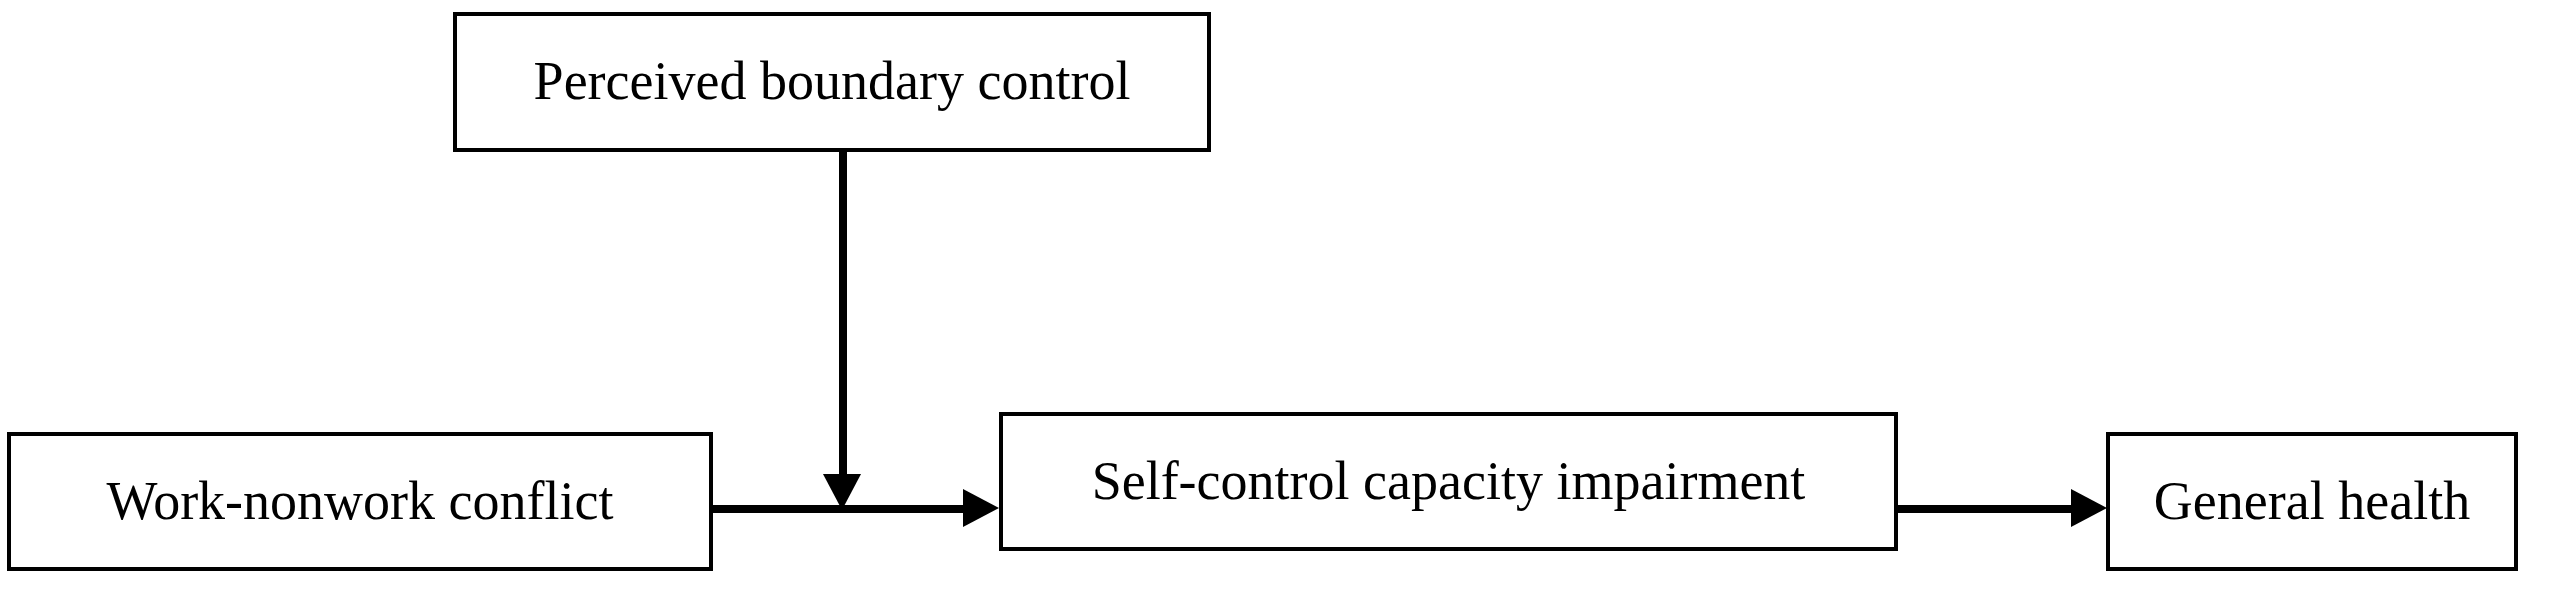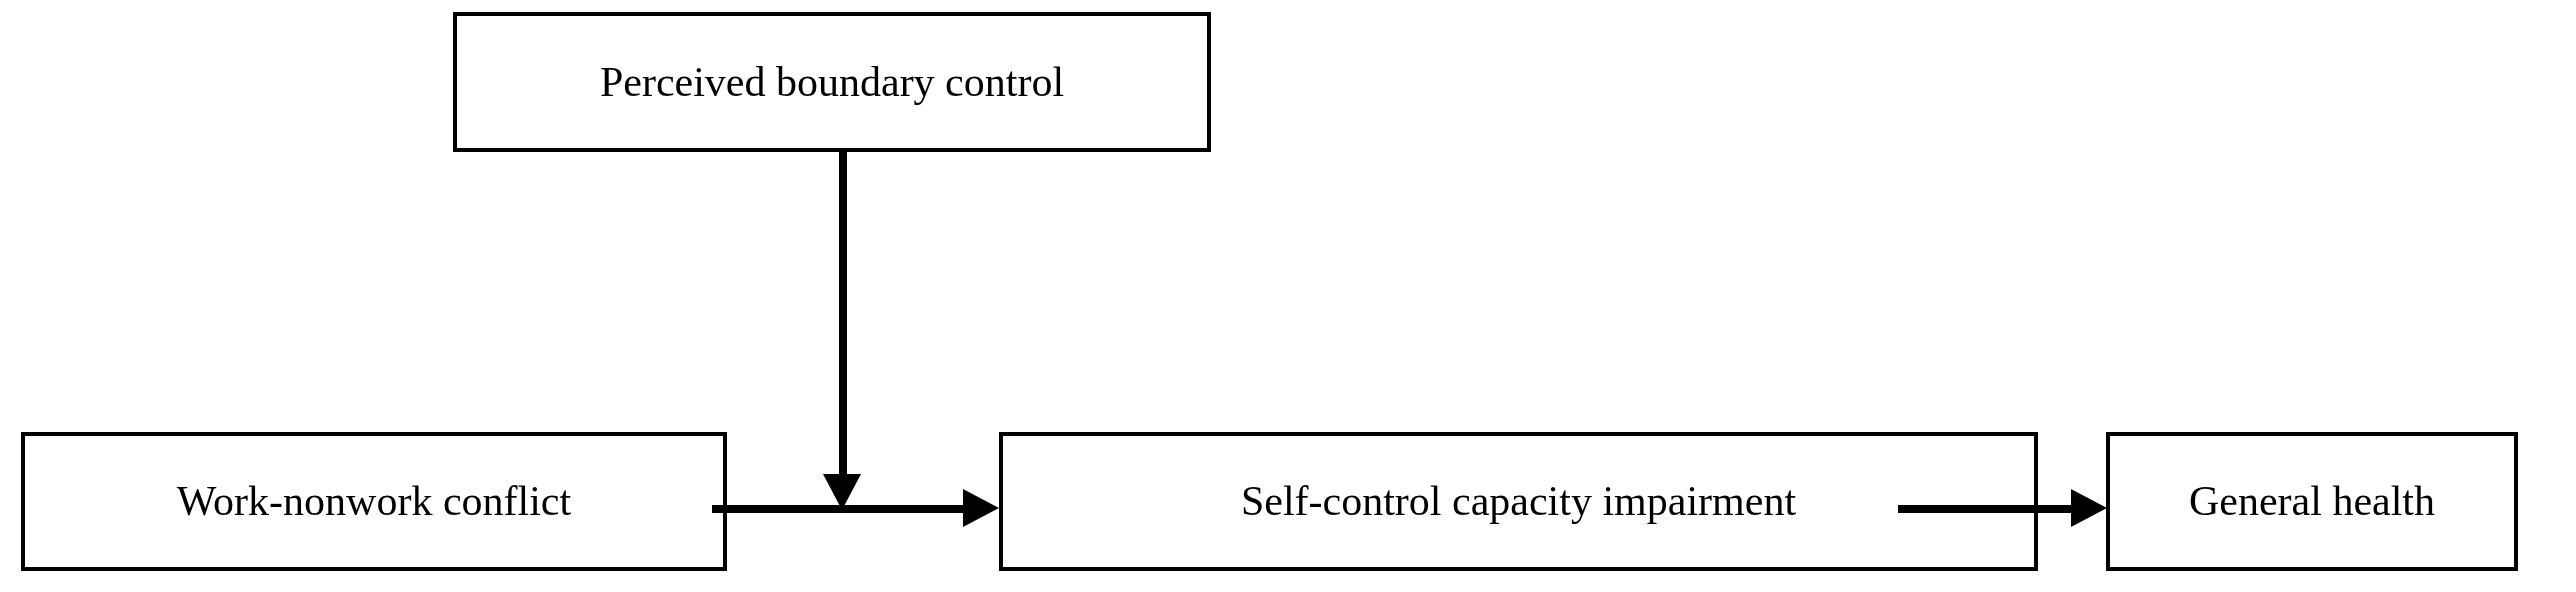--- a/index.html
+++ b/index.html
@@ -21,21 +21,21 @@
     box-sizing: border-box;
     background: #ffffff;
     border: 4.9px solid #000000;
     display: flex;
     align-items: center;
     justify-content: center;
   }
   .node-label {
     color: #000000;
     font-family: "Liberation Serif", "DejaVu Serif", serif;
-    font-size: 42px;
+    font-size: 54px;
     line-height: 1.05;
     letter-spacing: 0px;
     white-space: nowrap;
     text-align: center;
     font-weight: 400;
   }
   .edge-line-h {
     position: absolute;
     background: #000000;
     height: 7.6px;
@@ -64,25 +64,25 @@
 </style>
 </head>
 <body>
 
 <div id="canvas">
 
   <div class="node" style="left:453px; top:11.8px; width:758px; height:140px;">
     <span class="node-label">Perceived boundary control</span>
   </div>
 
-  <div class="node" style="left:21px; top:432px; width:706px; height:139px;">
+  <div class="node" style="left:7px; top:432px; width:706px; height:139px;">
     <span class="node-label">Work-nonwork conflict</span>
   </div>
 
-  <div class="node" style="left:999px; top:432px; width:1039px; height:139px;">
+  <div class="node" style="left:999px; top:412px; width:899px; height:139px;">
     <span class="node-label">Self-control capacity impairment</span>
   </div>
 
   <div class="node" style="left:2106px; top:432px; width:412px; height:139px;">
     <span class="node-label">General health</span>
   </div>
 
   <div class="edge-line-h" style="left:712px; top:505px; width:254px;"></div>
   <div class="arrowhead-right" style="left:963px; top:489px;"></div>
 

